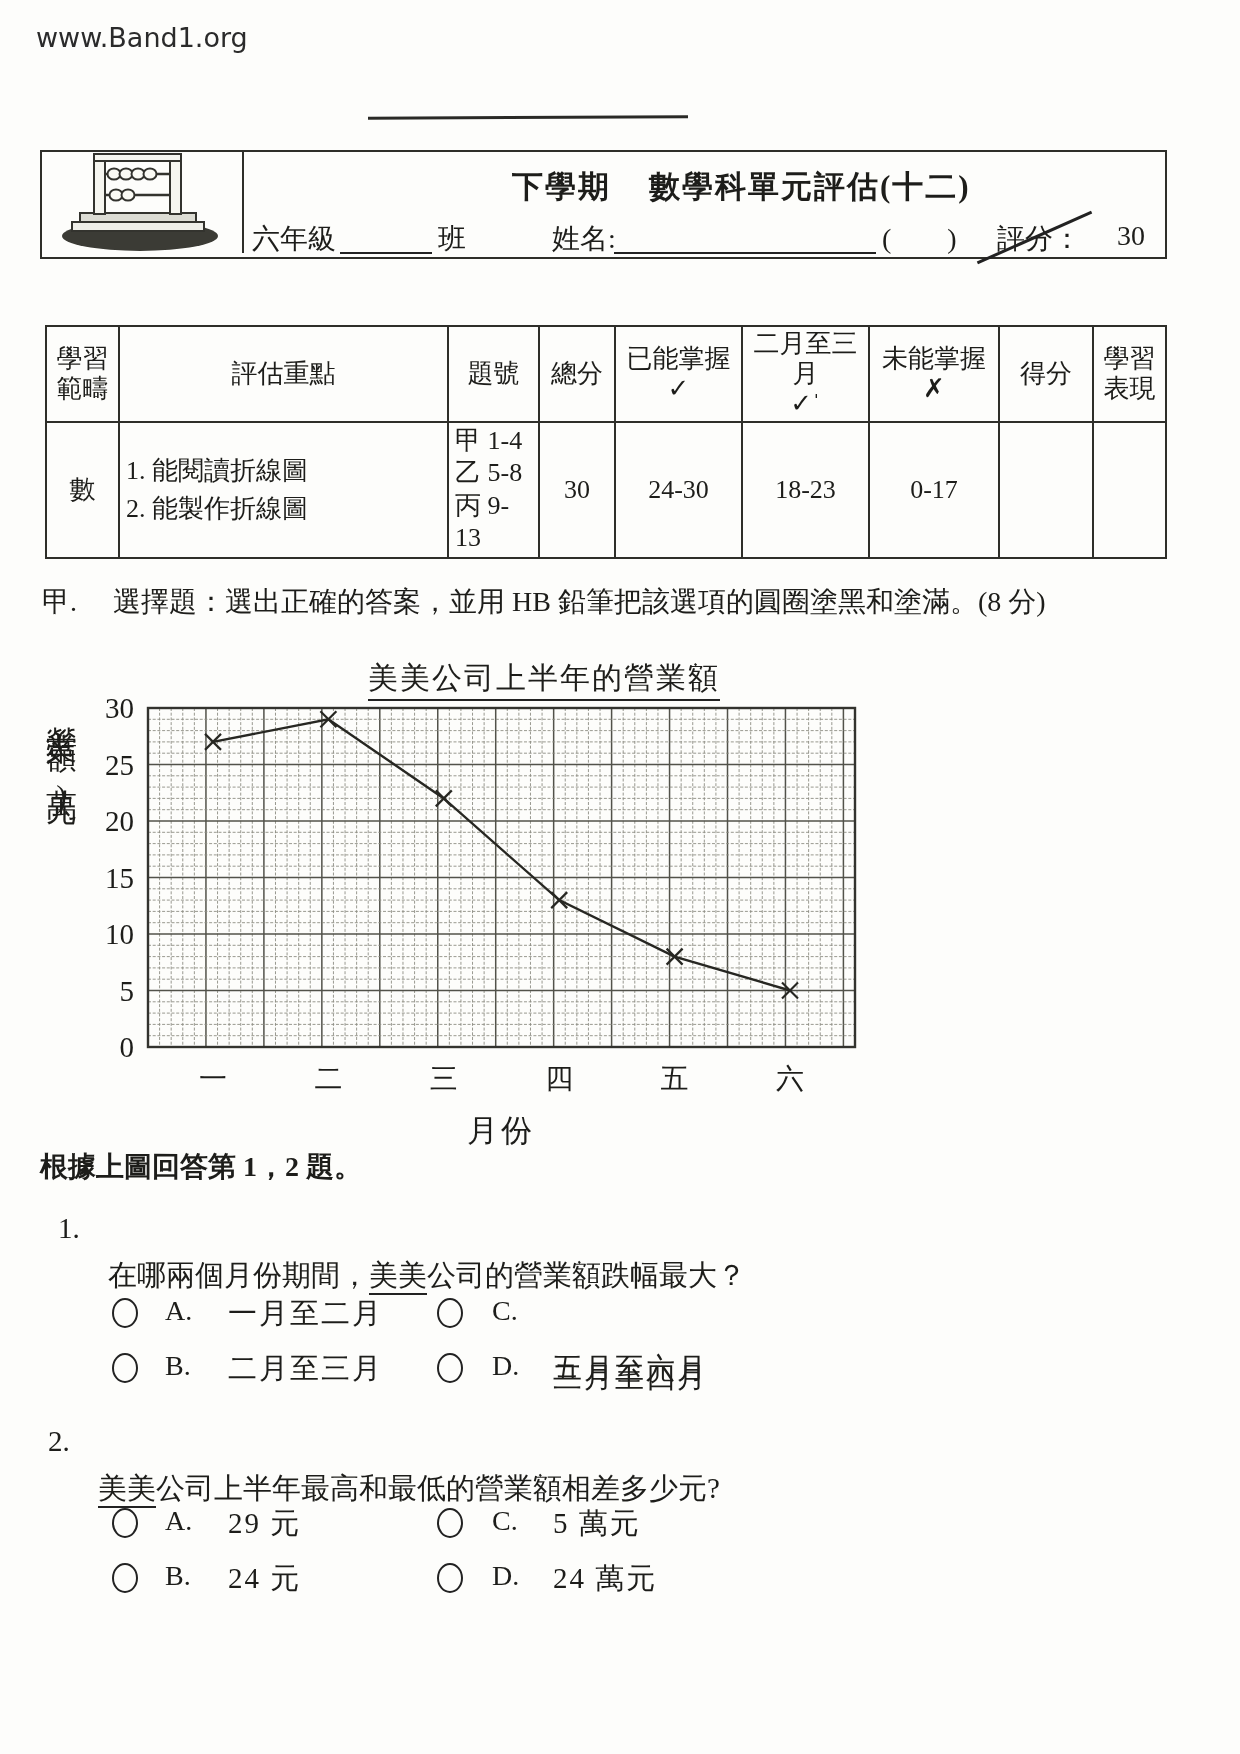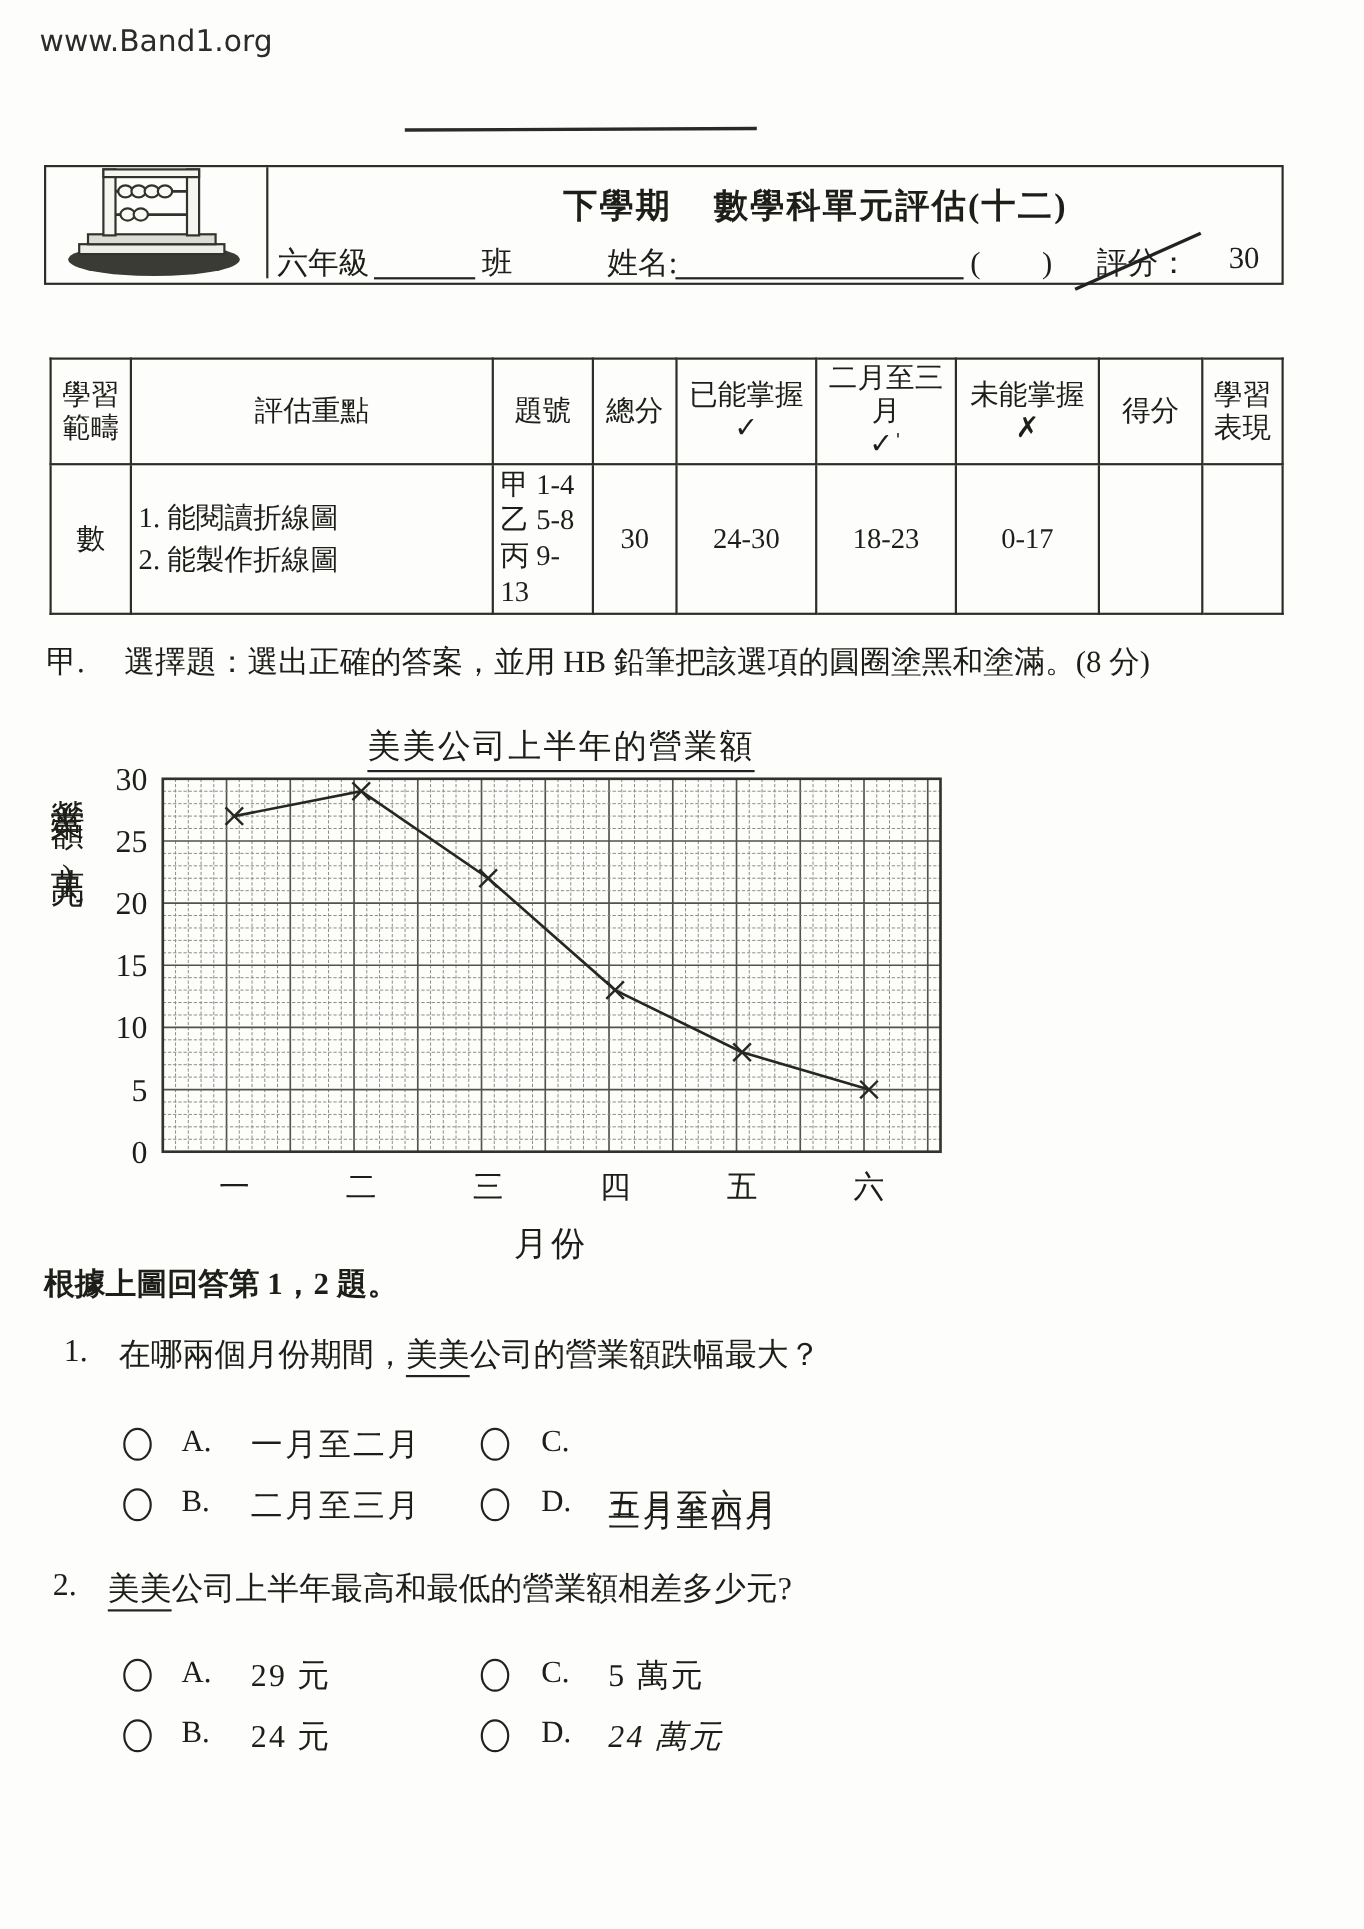--- a/index.html
+++ b/index.html
@@ -23,35 +23,35 @@
   table.summary td,table.summary th{border:2px solid #2e2e29;padding:2px 6px;font-weight:normal;vertical-align:middle;}
   table.summary th{text-align:center;line-height:1.15;}
   table.summary .hrow{height:64px;}
   table.summary .drow{height:96px;}
   .cell-center{text-align:center;}
   .cell-left{text-align:left;}
   .focus-line{line-height:1.45;}
   .qnum-line{line-height:1.25;}
 
   .bodyline{font-size:28px;white-space:nowrap;}
-  .chart-title{left:300px;top:658px;width:420px;text-align:center;font-size:30px;}
+  .chart-title{left:300px;top:658px;width:420px;text-align:right;font-size:30px;}
   .chart-title span{border-bottom:2px solid #222;padding-bottom:5px;letter-spacing:2px;}
   .ylabel{left:40px;top:702px;height:340px;writing-mode:vertical-rl;text-orientation:upright;font-size:31px;letter-spacing:7px;}
   .xlabel{left:431px;top:1110px;width:140px;text-align:center;font-size:31px;letter-spacing:3px;}
 
   .gmin{stroke:#8d8d83;stroke-width:0.9;stroke-dasharray:3 1.7;}
   .gmaj{stroke:#52524a;stroke-width:1.5;}
   .gborder{stroke:#33332e;stroke-width:2.4;fill:none;}
   .dline{stroke:#272722;stroke-width:2.4;fill:none;}
   .dmark{stroke:#272722;stroke-width:2.2;}
   .ticktxt{font-family:"Liberation Serif","DejaVu Serif",serif;font-size:29px;fill:#1d1d1a;}
   .monthtxt{font-family:"Liberation Serif","DejaVu Serif",serif;font-size:28px;fill:#1d1d1a;}
 
   .qnum{font-size:29px;}
-  .qtext{font-size:29px;white-space:nowrap;}
+  .qtext{font-size:29px;white-space:nowrap;margin-top:44px;}
   .uline{border-bottom:2px solid #222;padding-bottom:2px;}
   .opt-circle{position:absolute;width:22px;height:26px;border:2.5px solid #222;border-radius:50%;}
   .opt-letter{position:absolute;font-size:28px;}
   .opt-label{position:absolute;font-size:29px;white-space:nowrap;letter-spacing:2px;}
 </style>
 </head>
 <body>
 
 <div class="page">
 
@@ -317,15 +317,15 @@
   <span class="opt-label" style="left:228px;top:1504px;">29 元</span>
   <span class="opt-circle" style="left:437px;top:1508px;"></span>
   <span class="opt-letter" style="left:492px;top:1505px;">C.</span>
   <span class="opt-label" style="left:553px;top:1504px;">5 萬元</span>
 
   <span class="opt-circle" style="left:112px;top:1563px;"></span>
   <span class="opt-letter" style="left:165px;top:1560px;">B.</span>
   <span class="opt-label" style="left:228px;top:1559px;">24 元</span>
   <span class="opt-circle" style="left:437px;top:1563px;"></span>
   <span class="opt-letter" style="left:492px;top:1560px;">D.</span>
-  <span class="opt-label" style="left:553px;top:1559px;font-style:italic;">24 萬元</span>
+  <span class="opt-label" style="left:553px;top:1559px;">24 萬元</span>
 
 </div>
 
 </body></html>

